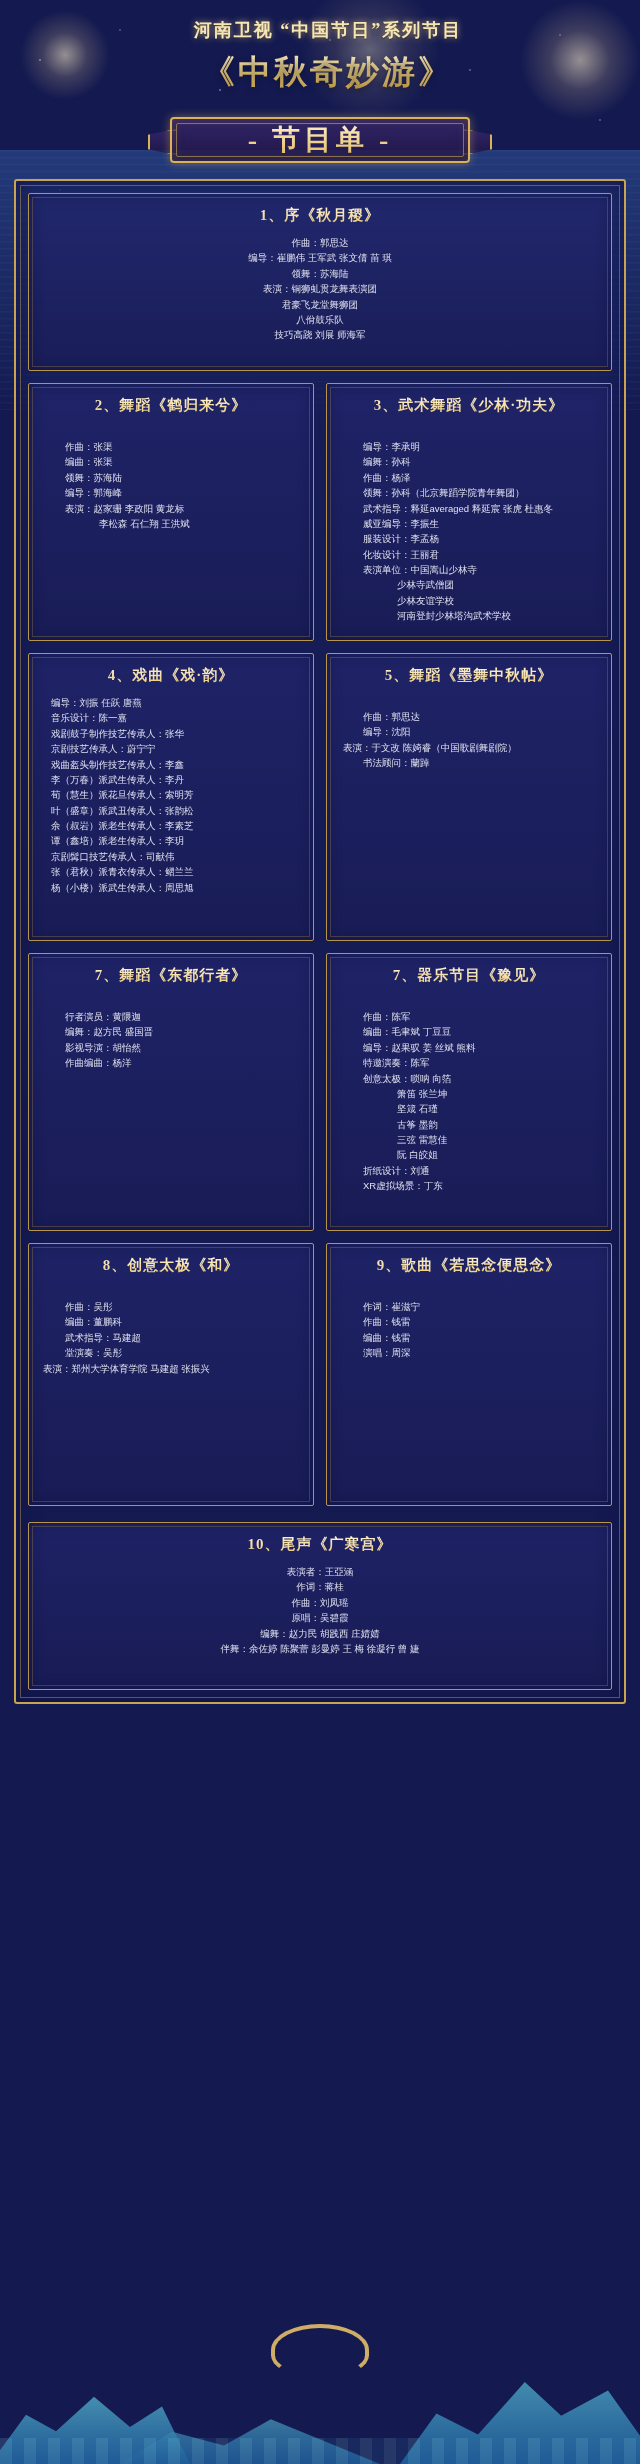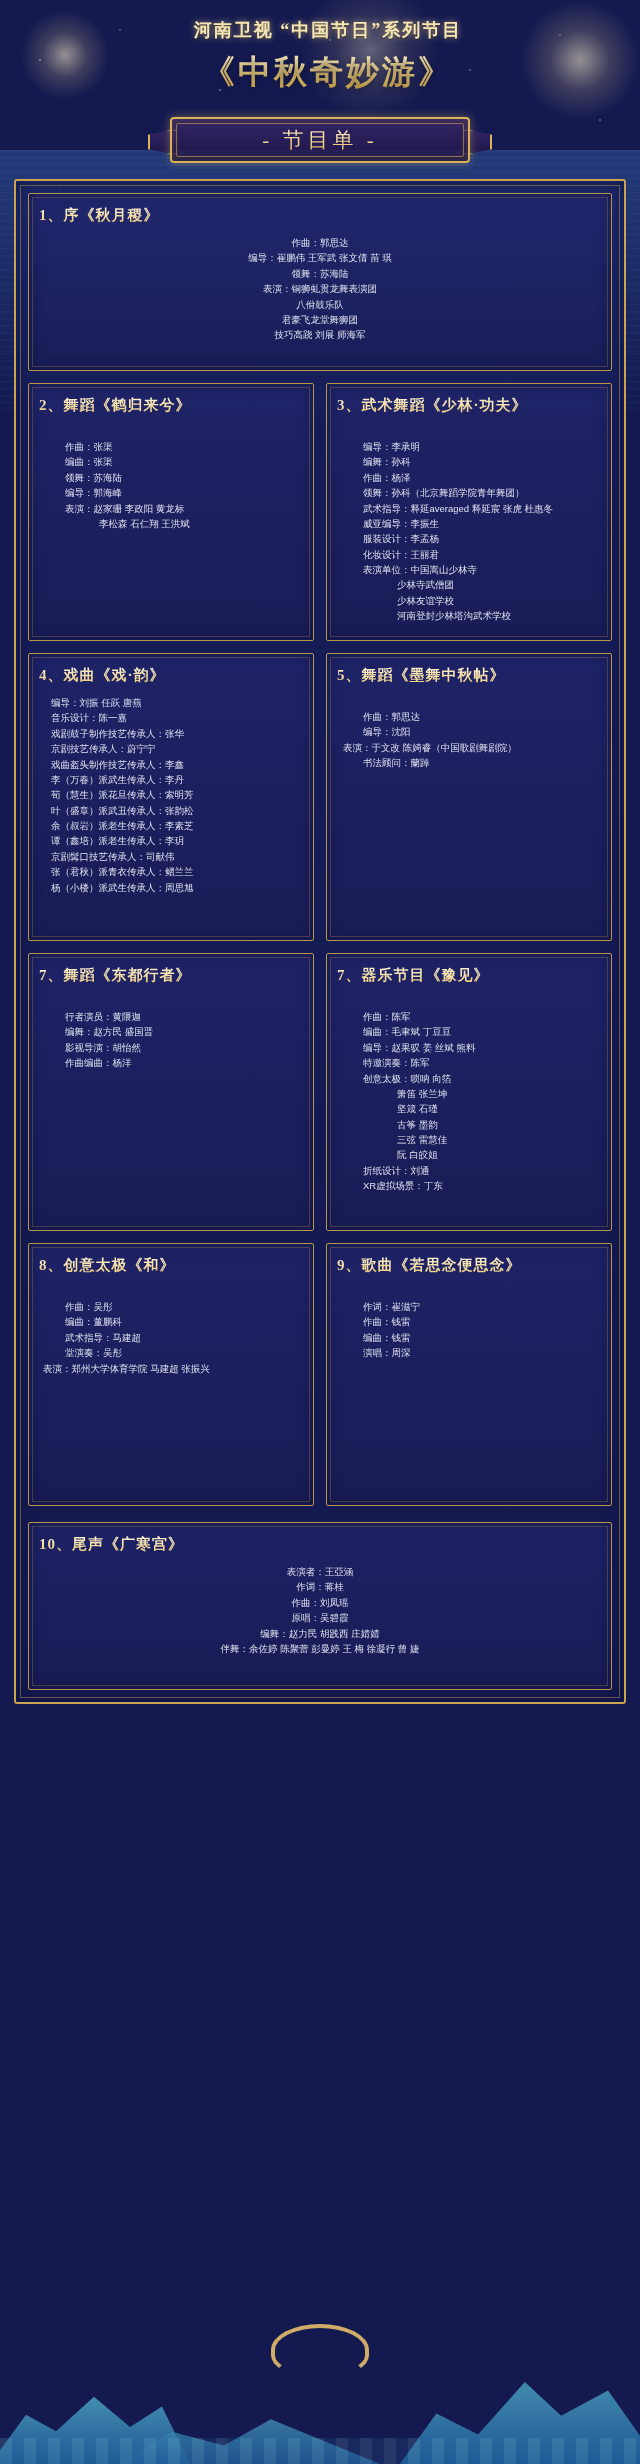--- a/index.html
+++ b/index.html
@@ -124,22 +124,22 @@
     border: 1px solid rgba(217,178,89,.55);
     border-radius: 2px;
     width: calc(100% - 10px);
     height: calc(100% - 10px);
     display: flex;
     align-items: center;
     justify-content: center;
   }
   .plaque-text {
     font-family: "Liberation Serif", serif;
-    font-size: 21px;
-    font-weight: normal;
+    font-size: 28px;
+    font-weight: bold;
     letter-spacing: 4px;
     background: linear-gradient(180deg, #fff3cf, #e0b657);
     -webkit-background-clip: text;
     background-clip: text;
     color: transparent;
   }
   .plaque-ear {
     position: absolute;
     top: 12px;
     width: 26px; height: 22px;
@@ -184,21 +184,21 @@
     box-shadow: inset 0 0 14px rgba(10,14,60,.55);
   }
   .card::after {
     content: "";
     position: absolute;
     inset: 3px;
     border: 1px solid rgba(185,149,74,.30);
     pointer-events: none;
   }
   .card-title {
-    text-align: left;
+    text-align: center;
     font-family: "Liberation Serif", serif;
     font-size: 15px;
     font-weight: bold;
     letter-spacing: 1px;
     background: linear-gradient(180deg, #fff5d6, #ecc978);
     -webkit-background-clip: text;
     background-clip: text;
     color: transparent;
     margin-bottom: 10px;
   }
@@ -278,22 +278,22 @@
 <div class="frame">
 
   <div class="row">
     <div class="card" style="min-height:150px">
       <div class="card-title">1、序《秋月稷》</div>
       <div class="credits center-block">
         <span class="credit">作曲：郭思达</span>
         <span class="credit">编导：崔鹏伟 王军武 张文倩 苗 琪</span>
         <span class="credit">领舞：苏海陆</span>
         <span class="credit">表演：铜狮虬贯龙舞表演团</span>
+        <span class="credit">君豪飞龙堂舞狮团</span>
         <span class="credit">八佾鼓乐队</span>
-        <span class="credit">君豪飞龙堂舞狮团</span>
         <span class="credit">技巧高跷 刘展 师海军</span>
       </div>
     </div>
   </div>
 
   <div class="row">
     <div class="card" style="min-height:230px">
       <div class="card-title">2、舞蹈《鹤归来兮》</div>
       <div class="credits narrow">
         <span class="credit">作曲：张渠</span>

